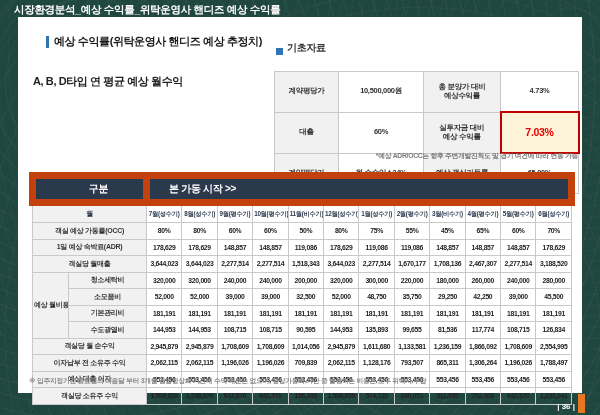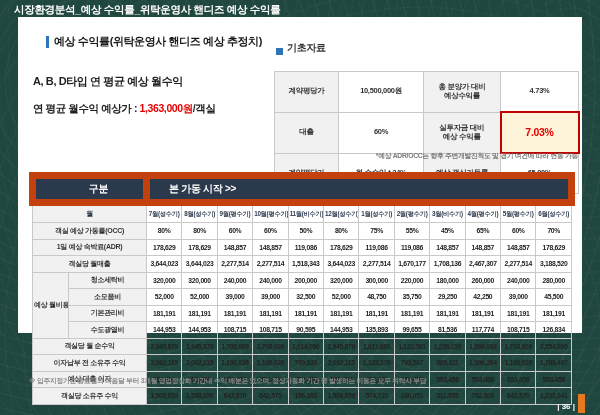--- a/index.html
+++ b/index.html
@@ -6,21 +6,21 @@
   body{
     width:600px;height:415px;position:relative;overflow:hidden;
     font-family:"Liberation Sans","DejaVu Sans",sans-serif;
     background-color:#20473f;
     background-image:
       repeating-radial-gradient(circle at 15% 20%, rgba(255,255,255,0.03) 0 1.5px, transparent 1.5px 14px),
       repeating-radial-gradient(circle at 70% 80%, rgba(255,255,255,0.025) 0 1.5px, transparent 1.5px 18px),
       repeating-radial-gradient(circle at 95% 10%, rgba(255,255,255,0.02) 0 1.5px, transparent 1.5px 11px);
   }
   .slide-title{position:absolute;left:14px;top:3px;color:#ffffff;font-size:10.5px;font-weight:bold;letter-spacing:-0.3px;}
-  .panel{position:absolute;left:18px;top:17px;width:564px;height:316px;background:#ffffff;}
+  .panel{position:absolute;left:18px;top:17px;width:564px;height:376px;background:#ffffff;}
 
   .section-heading{position:absolute;left:28px;top:17px;display:flex;align-items:center;}
   .accent-bar{width:3px;height:12px;background:#2e75b6;margin-right:5px;}
   .section-heading .txt{font-size:11px;font-weight:bold;color:#1a1a1a;letter-spacing:-0.4px;}
 
   .subtitle{position:absolute;left:15px;top:57px;font-size:11px;font-weight:bold;color:#222;letter-spacing:-0.4px;}
   .estimate{position:absolute;left:15px;top:85px;font-size:10.5px;font-weight:bold;color:#222;letter-spacing:-0.4px;}
   .estimate .red{color:#e60000;}
 
   .basic-heading{position:absolute;left:258px;top:24px;display:flex;align-items:flex-end;}
@@ -62,23 +62,20 @@
 
 <div class="panel">
 
   <div class="section-heading">
     <span class="accent-bar"></span>
     <span class="txt">예상 수익률(위탁운영사 핸디즈 예상 추정치)</span>
   </div>
 
   <div class="subtitle">A, B, D타입 연 평균 예상 월수익</div>
 
-  <div class="estimate">
-    <span>연 평균 월수익 예상가 : </span><span class="red">1,363,000원</span><span>/객실</span>
-  </div>
 
   <div class="basic-heading">
     <span class="blue-square"></span>
     <span class="txt">기초자료</span>
   </div>
 
   <table class="basic-table">
     <colgroup>
         <col style="width:64px">
         <col style="width:85px">

